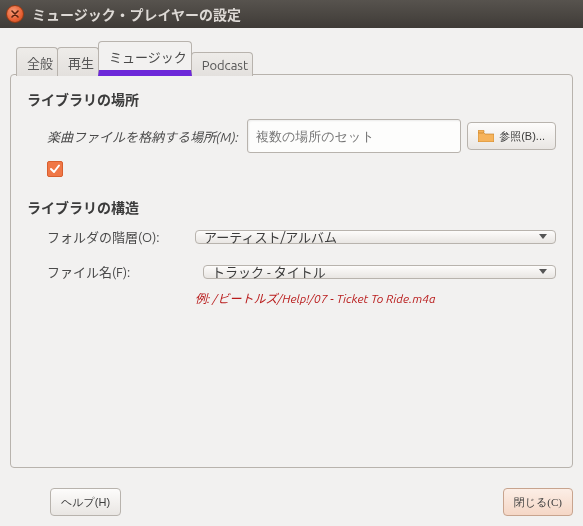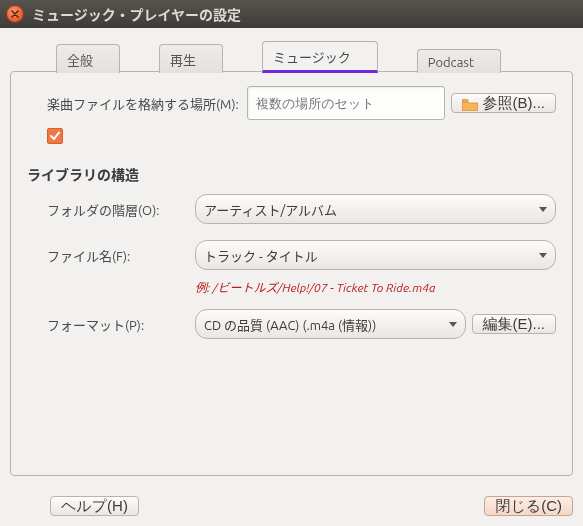--- a/index.html
+++ b/index.html
@@ -44,36 +44,35 @@
   background: #f2f1f0;
 }
 .tabs {
   display: flex;
   align-items: flex-end;
   padding-left: 6px;
   position: relative;
   z-index: 2;
 }
 .tab {
-  padding: 5px 26px 4px 10px;
+  padding: 5px 4px 4px 10px;
   background: linear-gradient(to bottom, #f6f5f4, #eceae8);
   border: 1px solid #b8b3ad;
   border-bottom: none;
   border-radius: 4px 4px 0 0;
   margin-right: -1px;
   color: #4a4a4a;
   cursor: pointer;
   font-size: 13px;
   position: relative;
   top: 1px;
-  margin-left: 40px;
 }
 .tab.active {
   background: #f2f1f0;
-  border-bottom: 3px solid #6d28d9;
+  border-bottom: 6px solid #6d28d9;
   z-index: 3;
 }
 .tab.inactive {
   background: linear-gradient(to bottom, #eeece9, #e3e0dd);
   color: #555;
 }
 .tab-pane {
   border: 1px solid #b8b3ad;
   border-radius: 4px;
   flex: 1;
@@ -100,26 +99,26 @@
   height: 34px;
   border: 1px solid #b8b3ad;
   border-radius: 3px;
   background: #fdfdfc;
   padding: 0 8px;
   font-size: 13px;
   color: #888;
   box-shadow: inset 1px 1px 2px rgba(0,0,0,0.07);
 }
 .btn {
-  height: 20px;
+  height: 28px;
   padding: 0 10px;
   border: 1px solid #b8b3ad;
   border-radius: 4px;
   background: linear-gradient(to bottom, #fdfcfb, #e9e6e3);
-  font-size: 15px;
+  font-size: 11px;
   color: #3c3c3c;
   display: inline-flex;
   align-items: center;
   gap: 5px;
   cursor: pointer;
 }
 .folder-icon {
   width: 16px; height: 12px;
   display: inline-block;
 }
@@ -133,23 +132,23 @@
   justify-content: center;
   margin-right: 6px;
   cursor: pointer;
 }
 .checkbox.checked {
   background: #f07746;
   border-color: #d95f2e;
 }
 .checkbox.checked svg { width: 12px; height: 12px; }
 .combo {
-  height: 30px;
-  border: 1px solid #b8b3ad;
-  border-radius: 12px;
+  height: 14px;
+  border: 1px solid #b8b3ad;
+  border-radius: 4px;
   background: linear-gradient(to bottom, #fdfcfb, #e9e6e3);
   padding: 0 8px;
   display: flex;
   align-items: center;
   justify-content: space-between;
   cursor: pointer;
   font-size: 13px;
   color: #3c3c3c;
 }
 .combo .arrow {
@@ -167,20 +166,21 @@
 .spacer { flex: 1; }
 .footer {
   display: flex;
   margin-top: 20px;
   padding-left: 40px;
 }
 .footer .spacer { flex: 1; }
 .close-footer-btn {
   background: linear-gradient(to bottom, #fceee6, #f5d7c6);
   border-color: #c8a48e;
+  font-family: Liberation Serif, serif;
 }
 </style>
 </head>
 <body>
 
 <div class="titlebar">
   <div class="close-btn">
     <svg viewBox="0 0 8 8">
         <path d="M1 1 L7 7 M7 1 L1 7" stroke="#5a2310" stroke-width="1.6" stroke-linecap="round"></path>
       </svg>
@@ -192,23 +192,24 @@
 
   <div class="tabs">
     <div class="tab inactive">全般</div>
     <div class="tab inactive">再生</div>
     <div class="tab active">ミュージック</div>
     <div class="tab inactive">Podcast</div>
   </div>
 
   <div class="tab-pane">
 
-
-    <div class="row indent">
-      <div class="label-col" style="width:200px;">楽曲ファイルを格納する場所(M):</div>
+    <div class="section-title">ライブラリの場所</div>
+
+    <div class="row indent">
+      <div class="label-col" style="width:200px;font-style:italic;">楽曲ファイルを格納する場所(M):</div>
       <input class="entry" readonly="" style="flex: 1 1 0%; margin-right: 6px;" placeholder="複数の場所のセット">
       <button class="btn">
         <span class="folder-icon">
           <svg viewBox="0 0 16 12">
               <path d="M0 2 h5 l2 2 h9 v8 h-16 z" fill="#f6b35b" stroke="#c07a1e" stroke-width="0.6"></path>
               <rect x="0" y="0" width="6" height="3" rx="1" fill="#f6b35b" stroke="#c07a1e" stroke-width="0.6"></rect>
             </svg>
         </span>
         <span>参照(B)...</span>
       </button>
@@ -231,38 +232,28 @@
       <div class="combo" style="flex:1;">
         <span>アーティスト/アルバム</span>
         <span class="arrow"></span>
       </div>
     </div>
 
     <div style="height:8px;"></div>
 
     <div class="row indent">
       <div class="label-col">ファイル名(F):</div>
-      <div class="combo" style="flex:1;">
+      <div class="combo" style="flex:1;margin-left:8px;">
         <span>トラック - タイトル</span>
         <span class="arrow"></span>
       </div>
     </div>
 
     <div class="example">例: /ビートルズ/Help!/07 - Ticket To Ride.m4a</div>
 
-    <div class="row indent">
-      <div class="label-col">フォーマット(P):</div>
-      <div class="combo" style="flex:1;margin-right:6px;">
-        <span>CD の品質 (AAC) (.m4a (情報))</span>
-        <span class="arrow"></span>
-      </div>
-      <button class="btn">
-        <span>編集(E)...</span>
-      </button>
-    </div>
 
   </div>
 
   <div class="footer">
     <button class="btn">
       <span>ヘルプ(H)</span>
     </button>
     <div class="spacer"></div>
     <button class="btn close-footer-btn">
       <span>閉じる(C)</span>

